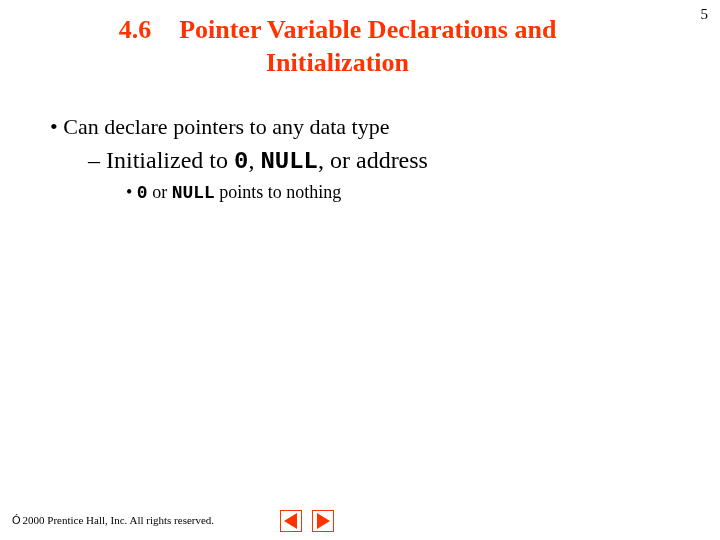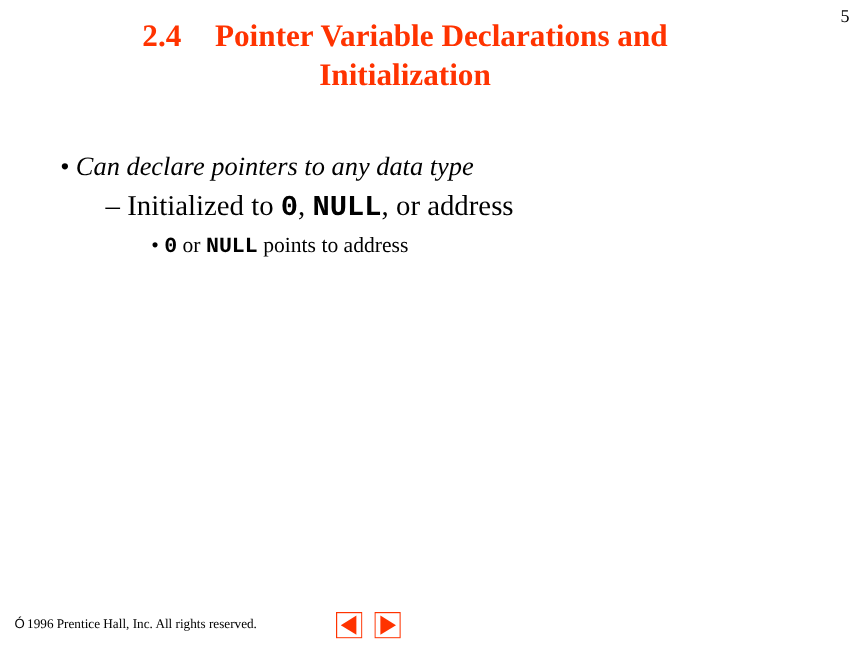--- a/index.html
+++ b/index.html
@@ -46,22 +46,21 @@
   }
   .body {
     position: absolute;
     top: 108px;
     left: 50px;
     width: 610px;
     font-size: 22px;
     line-height: 1.35;
   }
   .lvl1 {
-    margin: 16px 0 2px 0;
-    font-style: italic;
+    margin: 4px 0 2px 0;
   }
   .lvl1::before {
     content: "• ";
   }
   .lvl2 {
     margin: 2px 0 2px 38px;
     font-size: 24px;
   }
   .lvl2::before {
     content: "– ";
@@ -103,36 +102,36 @@
   }
 </style>
 </head>
 <body>
 
 <div class="slide">
 
   <div class="page-number">5</div>
 
   <div class="heading">
-    <span class="secnum">2.4</span><span class="title-rest">Pointer Variable Declarations and Initialization</span>
+    <span class="secnum">4.6</span><span class="title-rest">Pointer Variable Declarations and Initialization</span>
   </div>
 
   <div class="body">
     <div class="lvl1">Can declare pointers to any data type</div>
     <div class="lvl2">
       <span>Initialized to </span><span class="mono">0</span><span>, </span><span class="mono">NULL</span><span>, or address</span>
     </div>
     <div class="lvl3">
-      <span class="mono">0</span><span> or </span><span class="mono">NULL</span><span> points to address</span>
+      <span class="mono">0</span><span> or </span><span class="mono">NULL</span><span> points to nothing</span>
     </div>
   </div>
 
   <div class="footer">
     <span class="copy-sym">Ó</span>
-    <span> 1996 Prentice Hall, Inc.  All rights reserved.</span>
+    <span> 2000 Prentice Hall, Inc.  All rights reserved.</span>
   </div>
 
   <div class="nav">
     <span>
       <svg width="22" height="22" viewBox="0 0 22 22">
         <rect x="0.5" y="0.5" width="21" height="21" fill="none" stroke="#ff3300" stroke-width="1"></rect>
         <polygon points="17,3 17,19 4,11" fill="#ff3300"></polygon>
       </svg>
     </span>
     <span>

